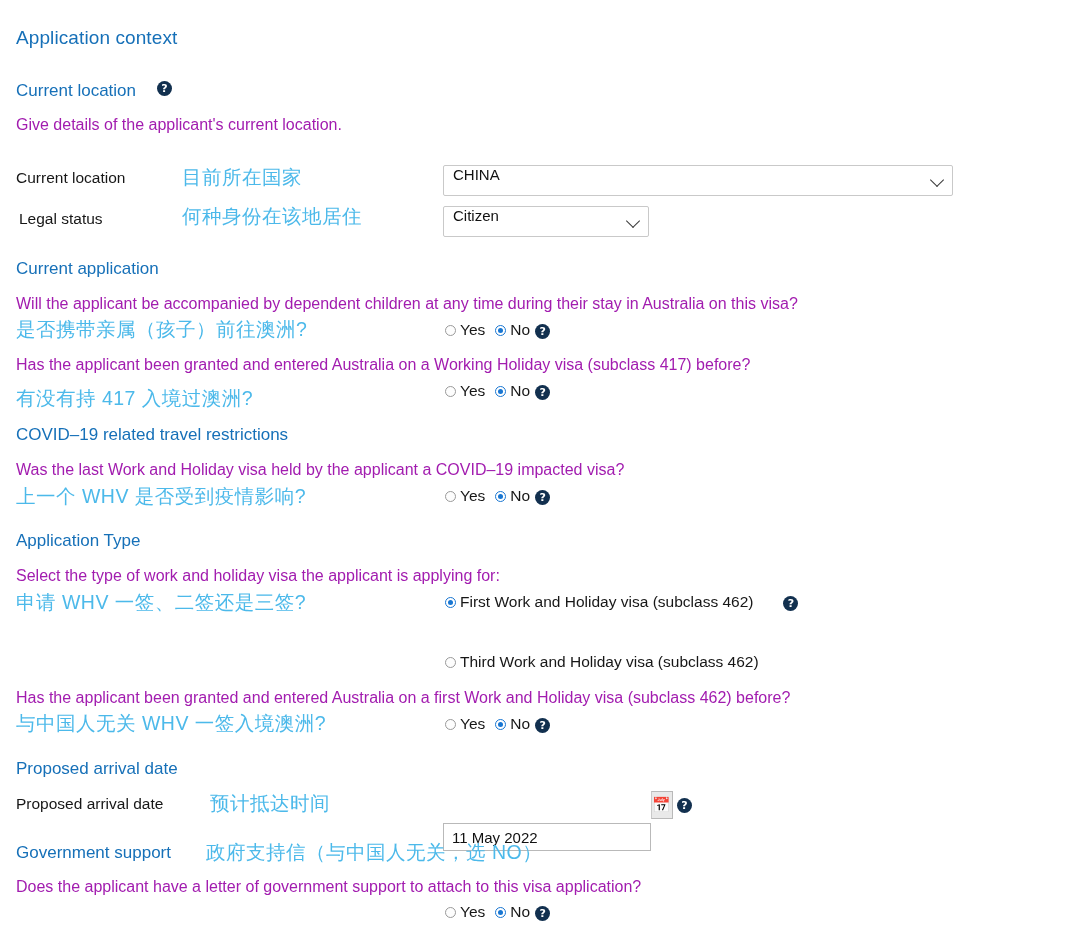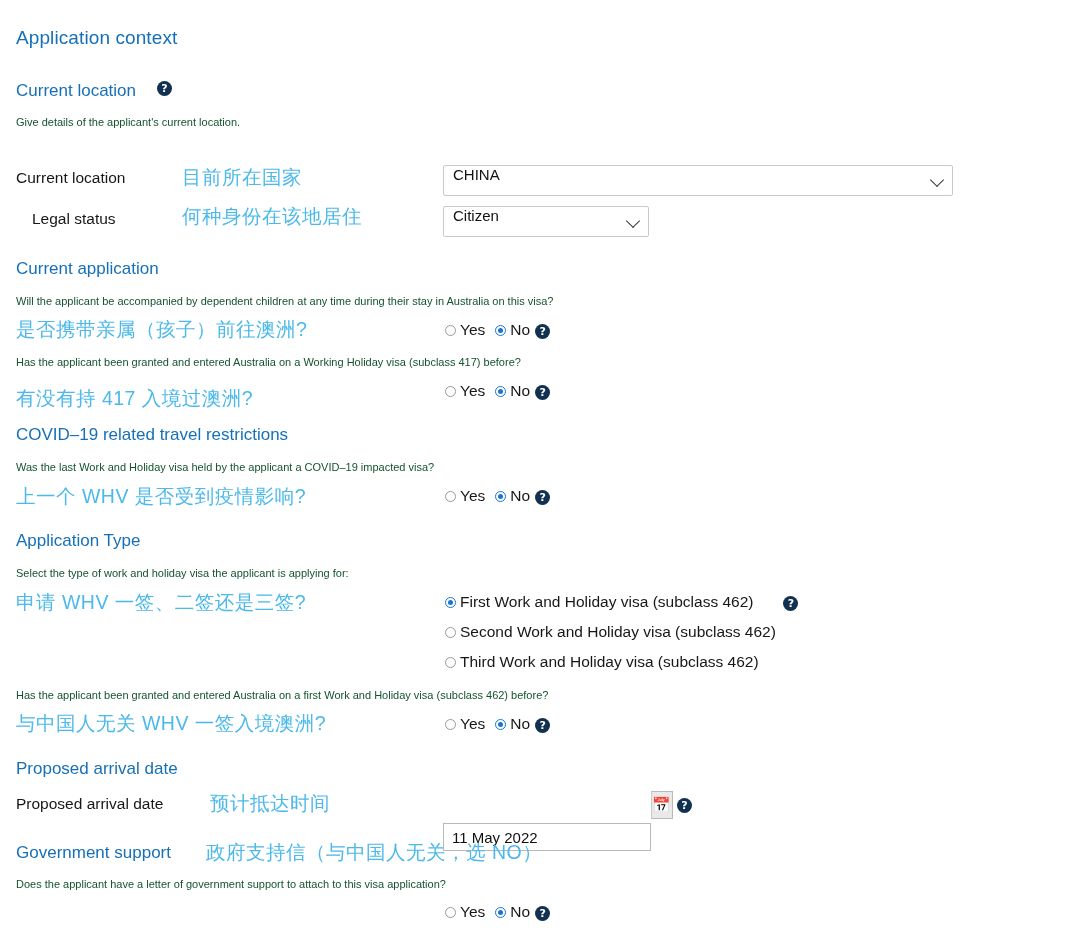--- a/index.html
+++ b/index.html
@@ -31,22 +31,22 @@
     white-space: nowrap;
   }
   .h-sub {
     position: absolute;
     font-size: 17px;
     color: #1670b8;
     white-space: nowrap;
   }
   .q-text {
     position: absolute;
-    font-size: 11px;
-    color: #14532d;
+    font-size: 16px;
+    color: #a21caf;
     white-space: nowrap;
   }
   .lbl {
     position: absolute;
     font-size: 15.5px;
     color: #171717;
     white-space: nowrap;
   }
   .cn {
     position: absolute;
@@ -185,21 +185,21 @@
 
   <div class="q-text" style="left:16px; top:116px;">Give details of the applicant's current location.</div>
 
   <div class="lbl" style="left:16px; top:169px;">Current location</div>
   <div class="cn" style="left:182px; top:164px;">目前所在国家</div>
   <div class="sel" style="left:443px; top:165px; width:510px; height:31px;">
     <span>CHINA</span>
     <span class="chev"></span>
   </div>
 
-  <div class="lbl" style="left:32px; top:210px;">Legal status</div>
+  <div class="lbl" style="left:19px; top:210px;">Legal status</div>
   <div class="cn" style="left:182px; top:203px;">何种身份在该地居住</div>
   <div class="sel" style="left:443px; top:206px; width:206px; height:31px;">
     <span>Citizen</span>
     <span class="chev"></span>
   </div>
 
   <div class="h-sub" style="left:16px; top:259px;">Current application</div>
 
   <div class="q-text" style="left:16px; top:295px;">Will the applicant be accompanied by dependent children at any time during their stay in Australia on this visa?</div>
   <div class="cn" style="left:16px; top:316px;">是否携带亲属（孩子）前往澳洲?</div>
@@ -236,24 +236,20 @@
   <div class="h-sub" style="left:16px; top:531px;">Application Type</div>
 
   <div class="q-text" style="left:16px; top:567px;">Select the type of work and holiday visa the applicant is applying for:</div>
   <div class="cn" style="left:16px; top:589px;">申请 WHV 一签、二签还是三签?</div>
 
   <div class="opt-row" style="left:445px; top:593px;">
     <span class="rad on"></span>
     <span class="rad-label">First Work and Holiday visa (subclass 462)</span>
     <span class="help" style="position:relative; top:1px; margin-left:30px;">?</span>
   </div>
-  <div class="opt-row" style="left:445px; top:623px;">
-    <span class="rad"></span>
-    <span class="rad-label">Second Work and Holiday visa (subclass 462)</span>
-  </div>
   <div class="opt-row" style="left:445px; top:653px;">
     <span class="rad"></span>
     <span class="rad-label">Third Work and Holiday visa (subclass 462)</span>
   </div>
 
   <div class="q-text" style="left:16px; top:689px;">Has the applicant been granted and entered Australia on a first Work and Holiday visa (subclass 462) before?</div>
   <div class="cn" style="left:16px; top:710px;">与中国人无关 WHV 一签入境澳洲?</div>
   <div class="radio-row" style="left:445px; top:715px;">
     <span class="rad"></span>
     <span class="rad-label">Yes</span>

